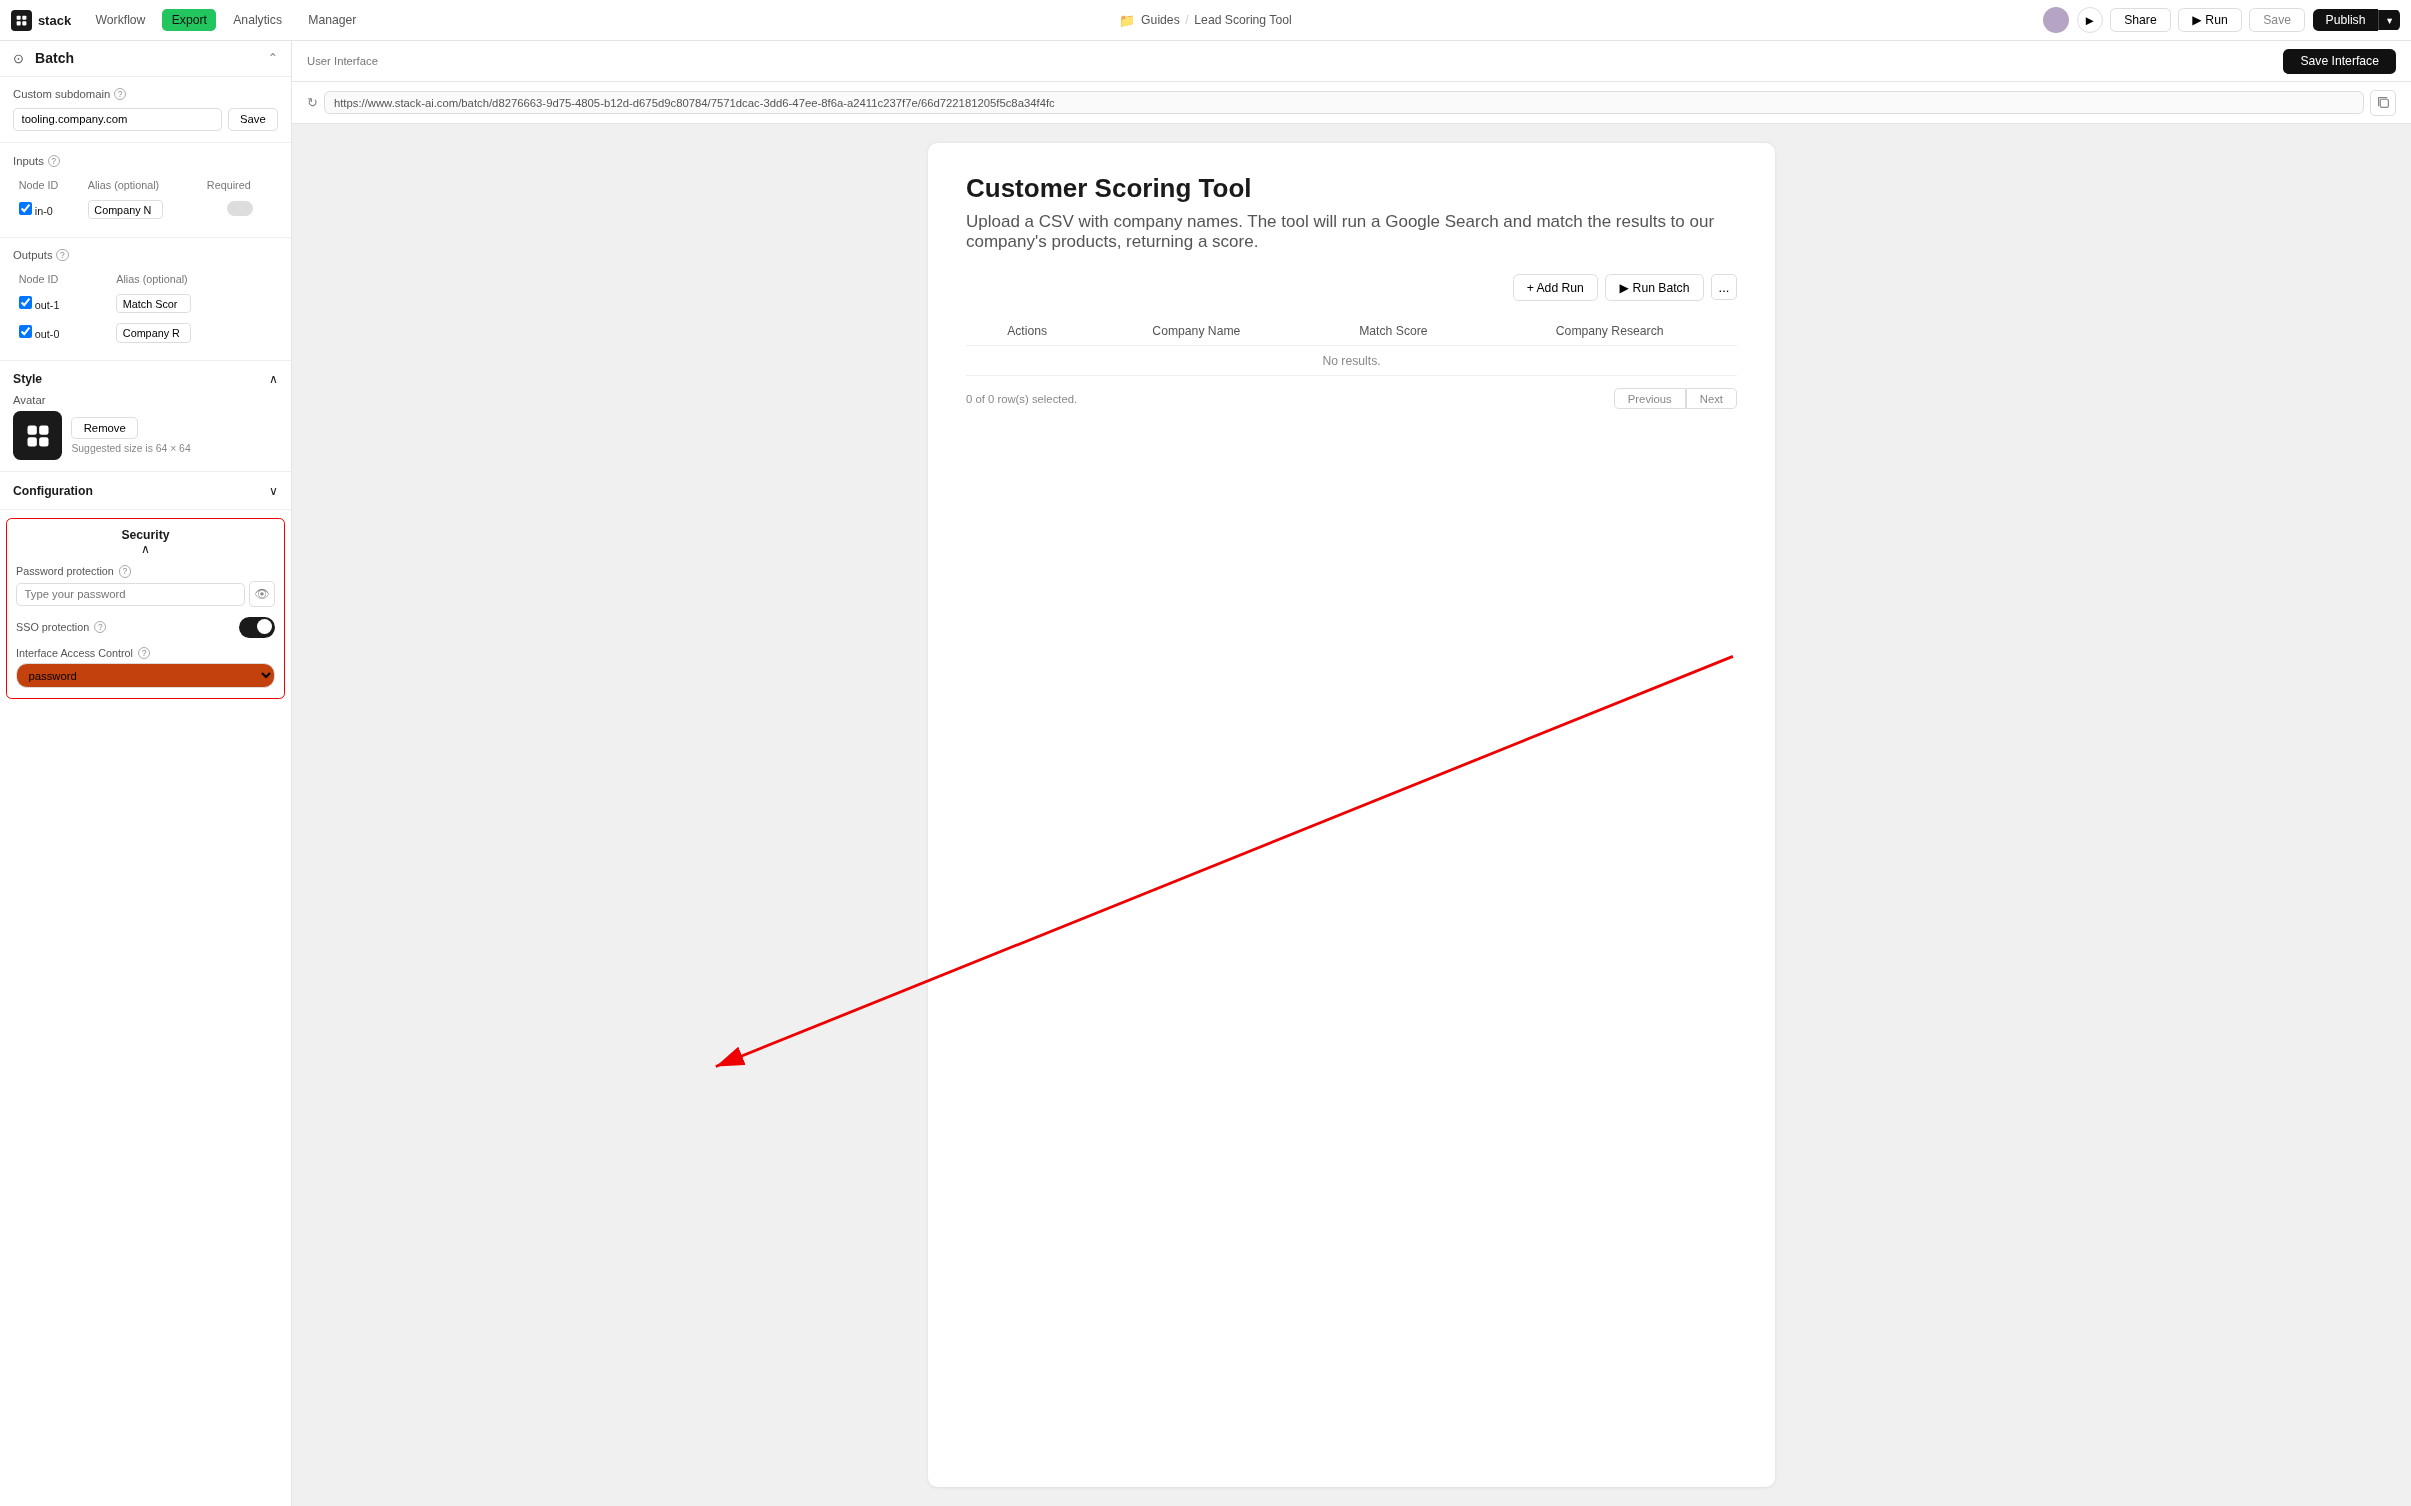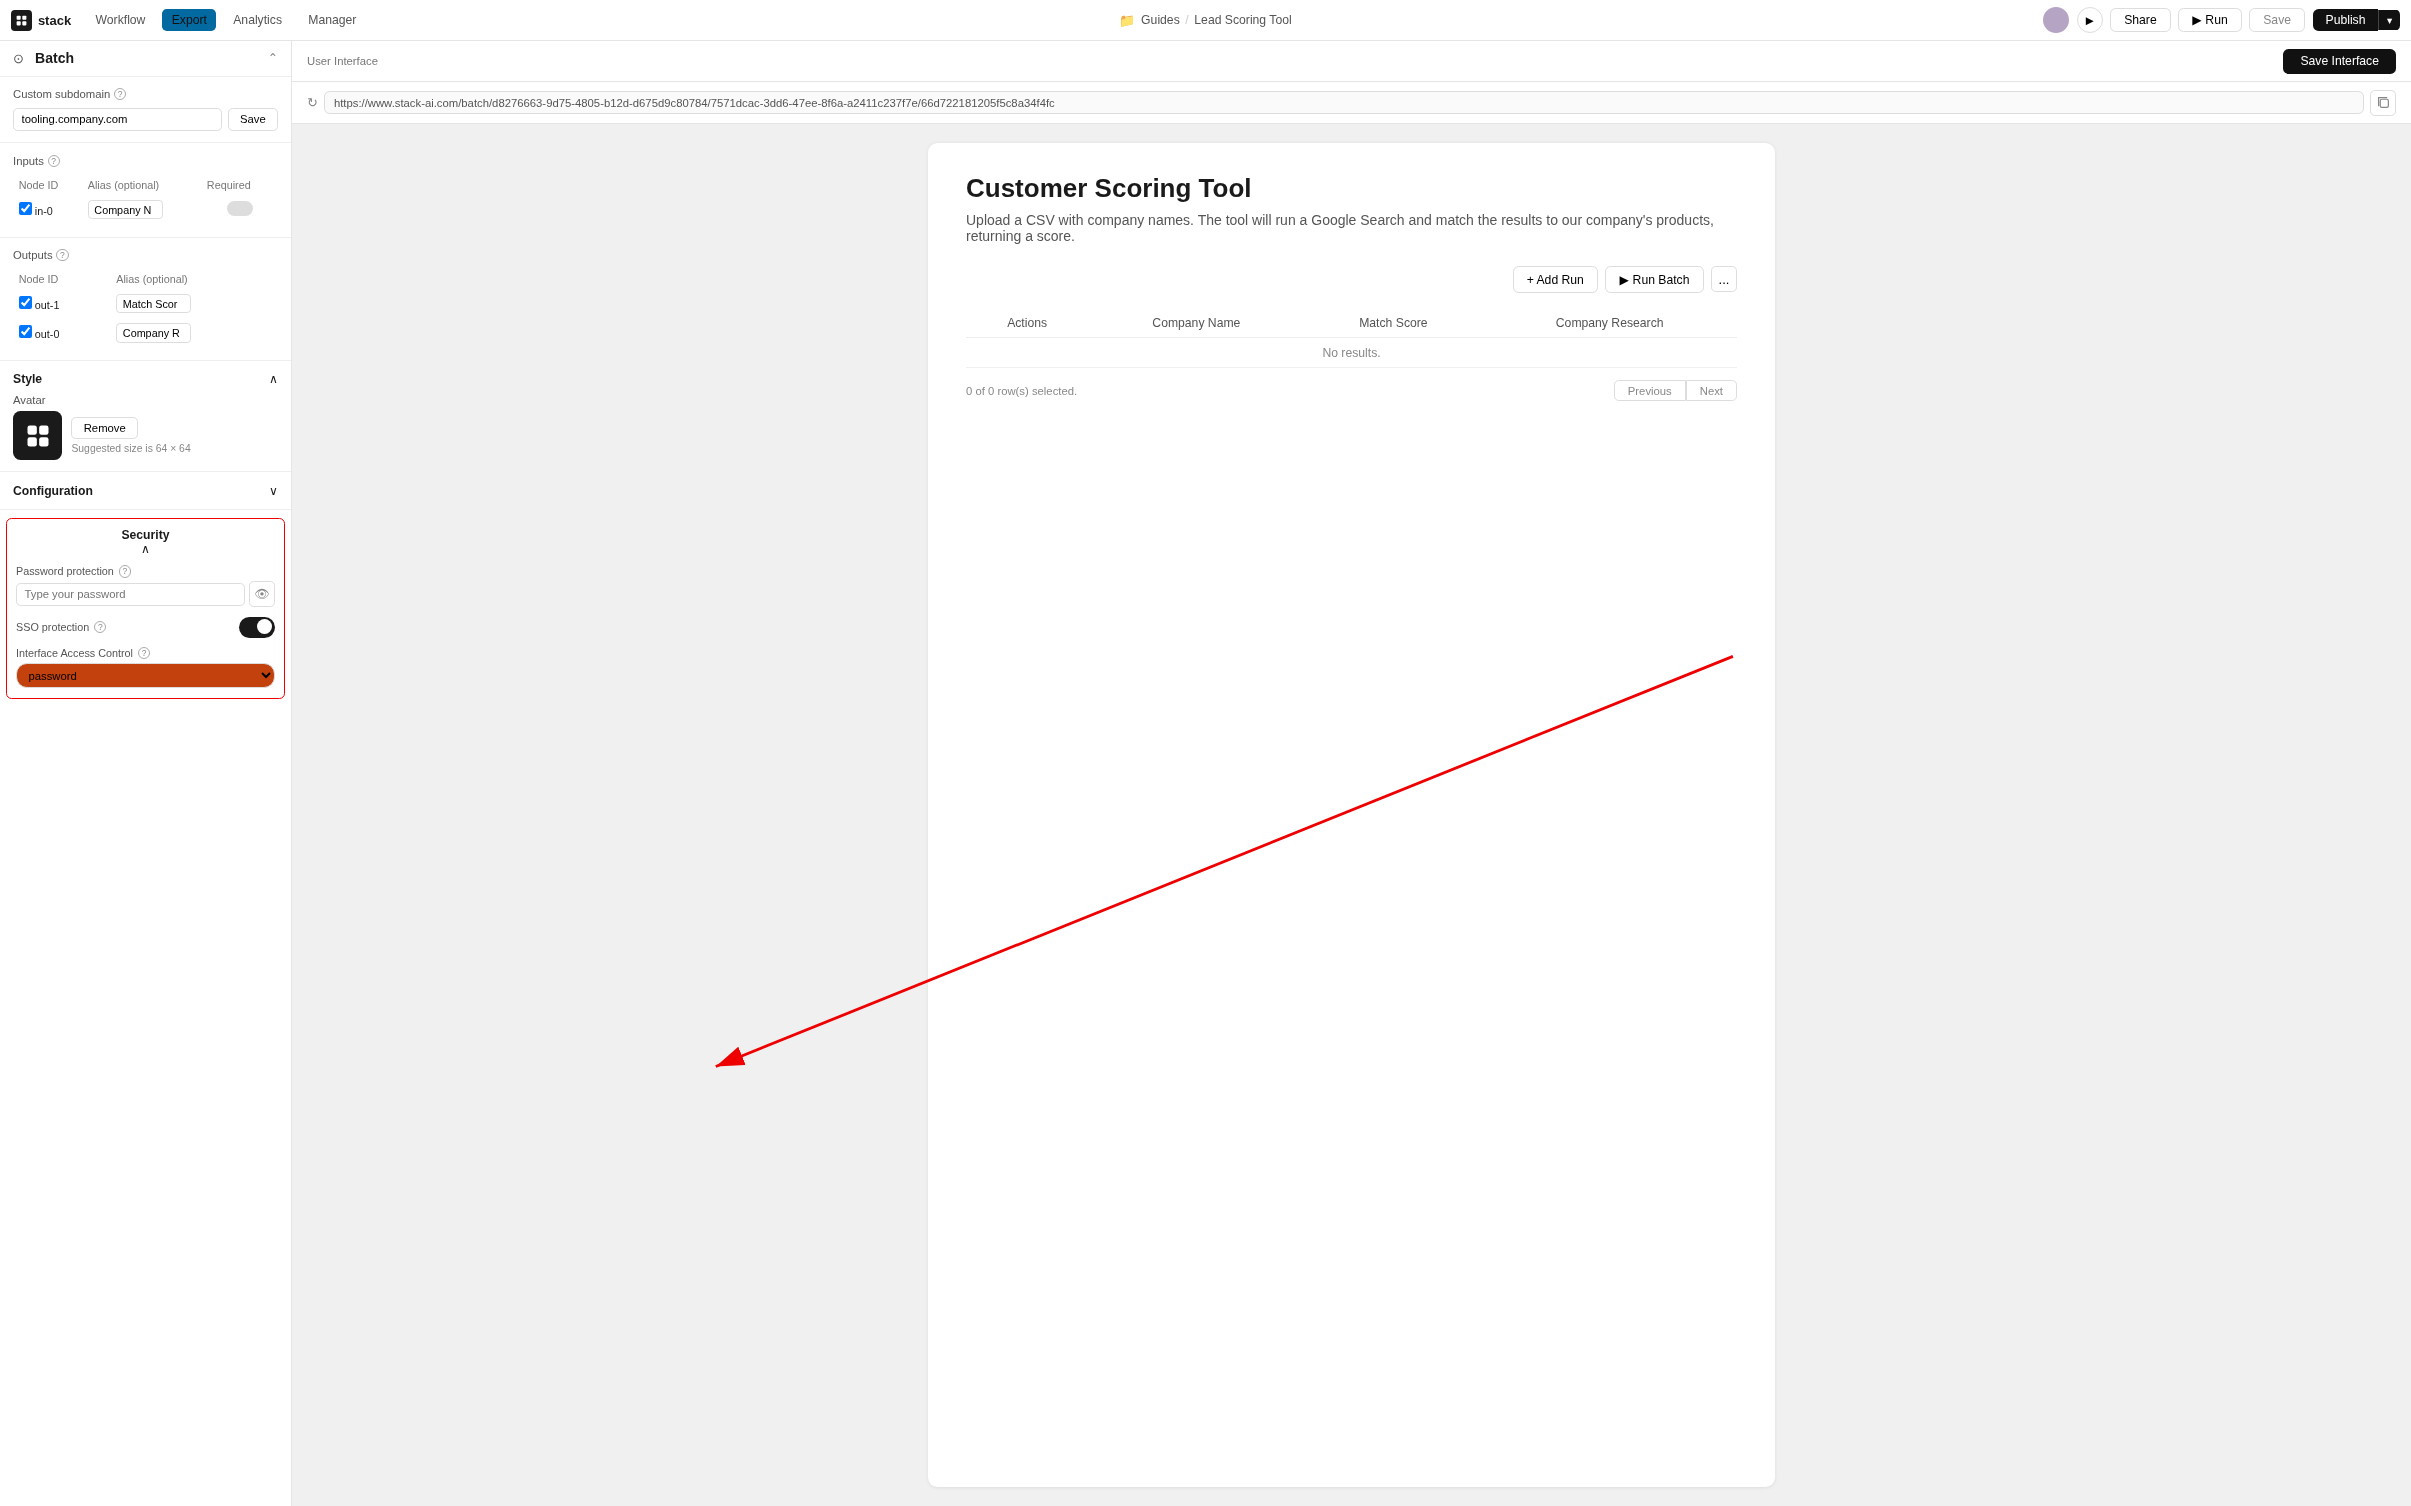--- a/index.html
+++ b/index.html
@@ -8,21 +8,21 @@
     
     .topnav {
       display: flex; align-items: center; height: 41px;
       background: #fff; border-bottom: 0.9px solid #e5e5e5;
       padding: 0 11.3px; gap: 7.5px; position: relative; z-index: 10;
     }
     .logo { display: flex; align-items: center; gap: 5.6px; font-weight: 700; font-size: 13px; margin-right: 7.5px; }
     .logo-icon { width: 21px; height: 21px; background: #1a1a1a; border-radius: 3.8px; display: flex; align-items: center; justify-content: center; }
     .logo-icon svg { width: 13px; height: 13px; fill: white; }
     .nav-tab { padding: 3.8px 9.4px; border-radius: 4.7px; font-size: 12.2px; color: #555; cursor: pointer; border: none; background: none; }
-    .nav-tab.active { background: #0369a1; color: #111; font-weight: 500; }
+    .nav-tab.active { background: #22c55e; color: #111; font-weight: 500; }
     .nav-center { display: flex; align-items: center; gap: 5.6px; position: absolute; left: 50%; transform: translateX(-50%); color: #555; font-size: 12.2px; }
     .nav-center .sep { color: #ccc; }
     .nav-right { display: flex; align-items: center; gap: 7.5px; margin-left: auto; }
     .avatar { width: 26px; height: 26px; border-radius: 50%; background: #ccc; overflow: hidden; }
     .btn-icon { width: 26px; height: 26px; border-radius: 50%; border: 0.9px solid #ddd; background: #fff; cursor: pointer; display: flex; align-items: center; justify-content: center; font-size: 10.4px; }
     .btn-share { padding: 3.8px 13px; border-radius: 5.6px; border: 0.9px solid #ddd; background: #fff; cursor: pointer; font-size: 12.2px; }
     .btn-run { display: flex; align-items: center; gap: 3.8px; padding: 3.8px 13px; border-radius: 5.6px; border: 0.9px solid #ddd; background: #fff; cursor: pointer; font-size: 12.2px; }
     .btn-save { padding: 3.8px 13px; border-radius: 5.6px; border: 0.9px solid #ddd; background: #fff; cursor: pointer; font-size: 12.2px; color: #888; }
     .btn-publish { display: flex; align-items: center; gap: 0; border-radius: 5.6px; overflow: hidden; }
     .btn-publish-main { padding: 3.8px 13px; background: #111; color: #fff; border: none; cursor: pointer; font-size: 12.2px; }
@@ -101,21 +101,21 @@
 
     .url-bar-row { display: flex; align-items: center; gap: 5.6px; padding: 7.5px 15px; background: #fff; border-bottom: 0.9px solid #e5e5e5; }
     .refresh-btn { color: #888; font-size: 13px; cursor: pointer; }
     .url-bar { flex: 1; border: 0.9px solid #ddd; border-radius: 5.6px; padding: 4.7px 9.4px; font-size: 11.3px; color: #555; background: #fafafa; }
     .copy-btn { width: 26px; height: 26px; border: 0.9px solid #ddd; border-radius: 4.7px; background: #fff; cursor: pointer; display: flex; align-items: center; justify-content: center; color: #888; }
 
     .interface-preview { flex: 1; overflow-y: auto; padding: 19px; display: flex; justify-content: center; }
     .preview-card { background: #fff; border-radius: 9.4px; padding: 30px 38px; width: 100%; max-width: 847px; min-height: 471px; box-shadow: 0 0.9px 3.8px rgba(0,0,0,0.08); }
 
     .tool-title { font-size: 26px; font-weight: 600; margin-bottom: 7.5px; }
-    .tool-desc { font-size: 14px; color: #555; margin-bottom: 22.6px; }
+    .tool-desc { font-size: 17px; color: #555; margin-bottom: 22.6px; }
 
     .toolbar-row { display: flex; justify-content: flex-end; gap: 7.5px; margin-bottom: 15px; }
     .btn-add-run { padding: 5.6px 13px; border-radius: 5.6px; border: 0.9px solid #ddd; background: #fff; cursor: pointer; font-size: 12.2px; display: flex; align-items: center; gap: 3.8px; }
     .btn-run-batch { padding: 5.6px 13px; border-radius: 5.6px; border: 0.9px solid #ddd; background: #fff; cursor: pointer; font-size: 12.2px; display: flex; align-items: center; gap: 3.8px; font-weight: 500; }
     .btn-more { width: 26px; height: 26px; border-radius: 4.7px; border: 0.9px solid #ddd; background: #fff; cursor: pointer; font-size: 13px; display: flex; align-items: center; justify-content: center; }
 
     .results-table { width: 100%; border-collapse: collapse; font-size: 12.2px; }
     .results-table th { text-align: center; padding: 7.5px 11.3px; color: #555; font-weight: 500; border-bottom: 0.9px solid #eee; }
     .results-table td { padding: 7.5px 11.3px; border-bottom: 0.9px solid #f0f0f0; }
     .no-results { text-align: center; color: #888; padding: 38px; }

